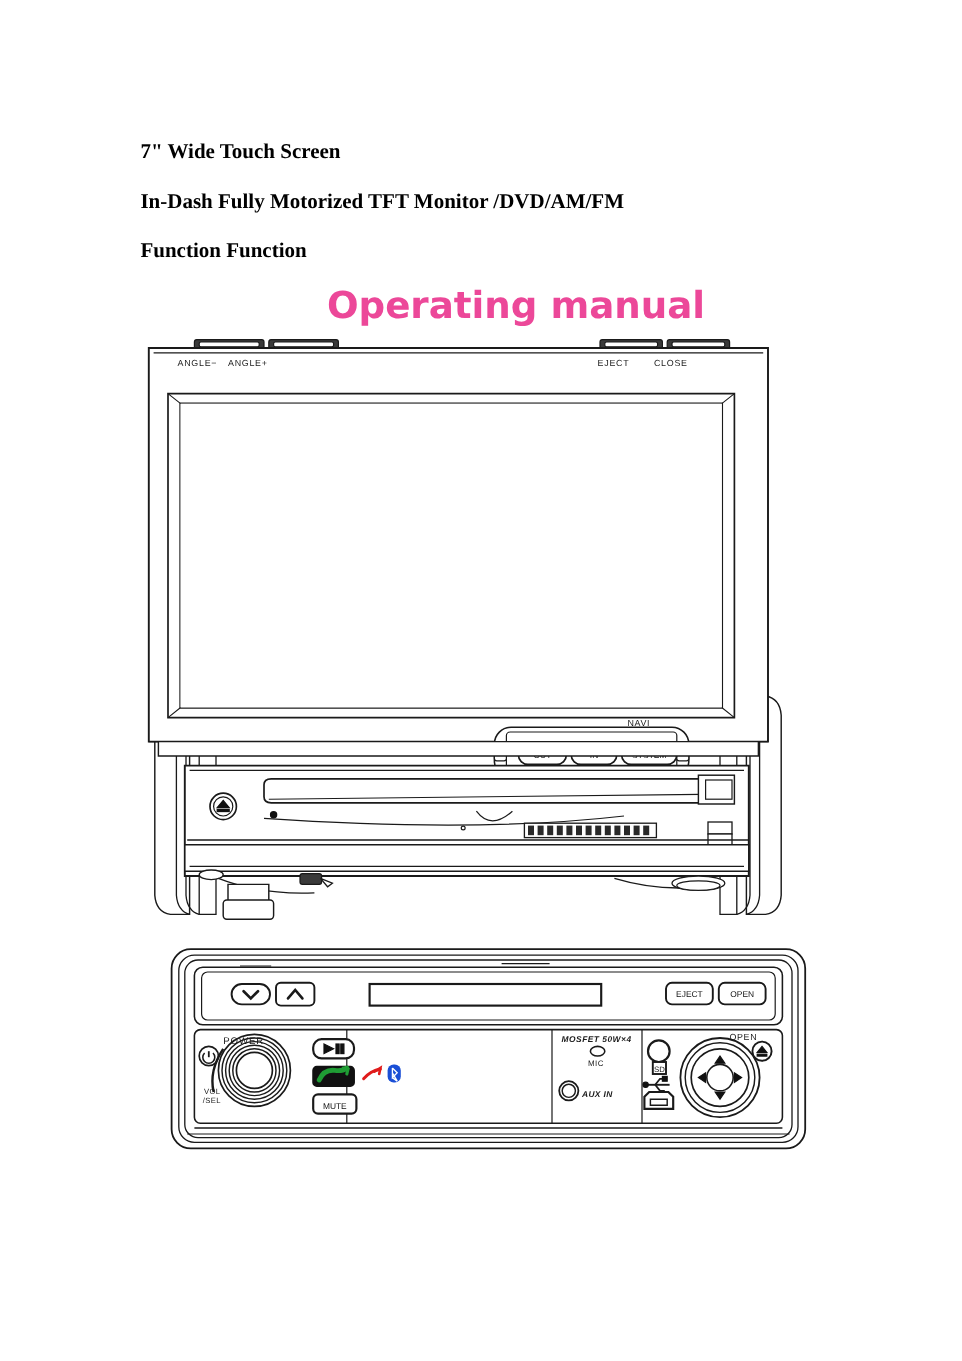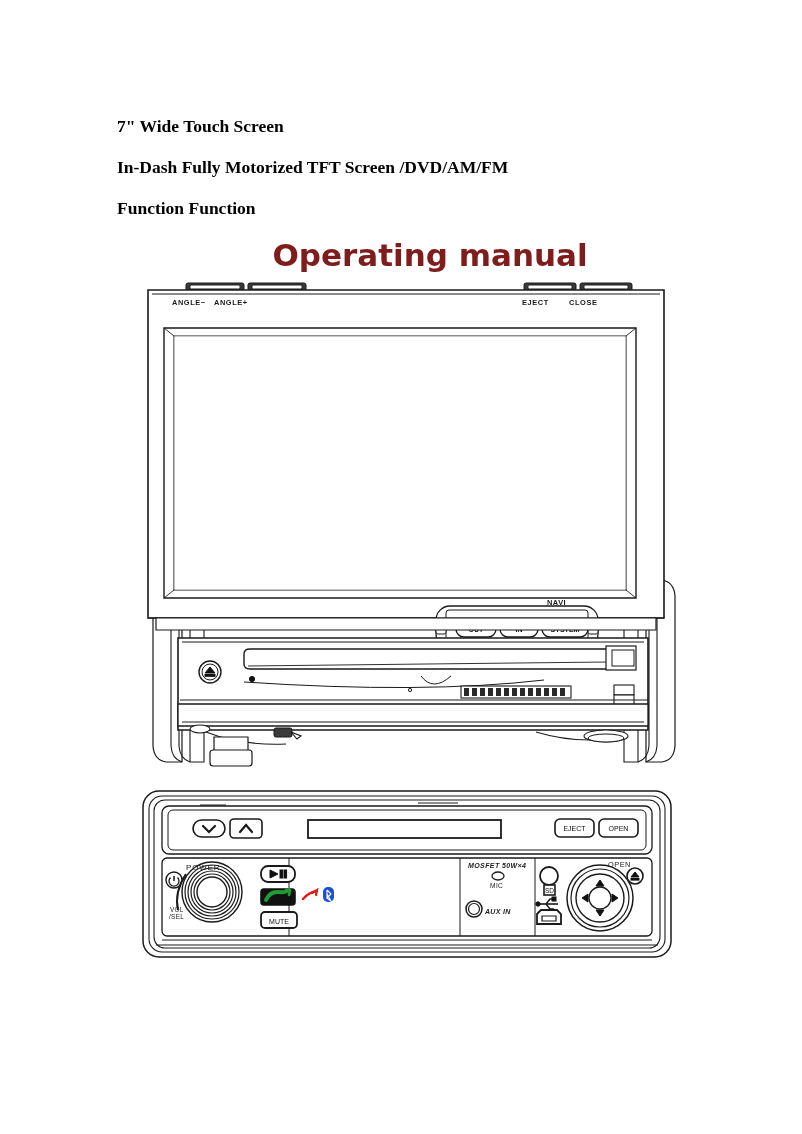--- a/index.html
+++ b/index.html
@@ -27,21 +27,21 @@
     font-weight: bold;
     font-size: 17.5px;
     color: #000;
     line-height: 41px;
     white-space: nowrap;
   }
   #manual-title {
     font-family: "DejaVu Sans", sans-serif;
     font-weight: bold;
     font-size: 31px;
-    color: #7f1d1d;
+    color: #ec4899;
     text-align: center;
     line-height: 40px;
     margin-top: 6px;
     padding-left: 26px;
     letter-spacing: 0px;
   }
 
   
   .art { position: absolute; }
   svg { display: block; }
@@ -55,30 +55,30 @@
     stroke: none;
   }
   .lbl-btn {
     font-family: "Liberation Sans", sans-serif;
     fill: #111111;
     stroke: none;
     text-anchor: middle;
   }
 
   
-  #device-open { left: 136px; top: 280px; font-weight: bold; }
+  #device-open { left: 112px; top: 280px; }
   
   #device-face { left: 140px; top: 788px; }
 </style>
 </head>
 <body>
 
 <div id="heading-block">
   <div class="head-line">7" Wide Touch Screen</div>
-  <div class="head-line">In-Dash Fully Motorized TFT Screen /DVD/AM/FM</div>
+  <div class="head-line">In-Dash Fully Motorized TFT Monitor /DVD/AM/FM</div>
   <div class="head-line">Function Function</div>
   <div id="manual-title">Operating manual</div>
 </div>
 
 <div class="art" id="device-open">
 <svg width="556" height="490" viewBox="0 0 556 490">
 
   <g>
     <path class="fw" stroke-width="1.2" d="M30 300 q-12 2 -13 16 l0 150 q1 14 13 16 l16 0 0 -182 z"></path>
     <path class="ln" stroke-width="1.1" d="M46 300 q-10 3 -11 16 l0 150 q1 13 11 16"></path>

